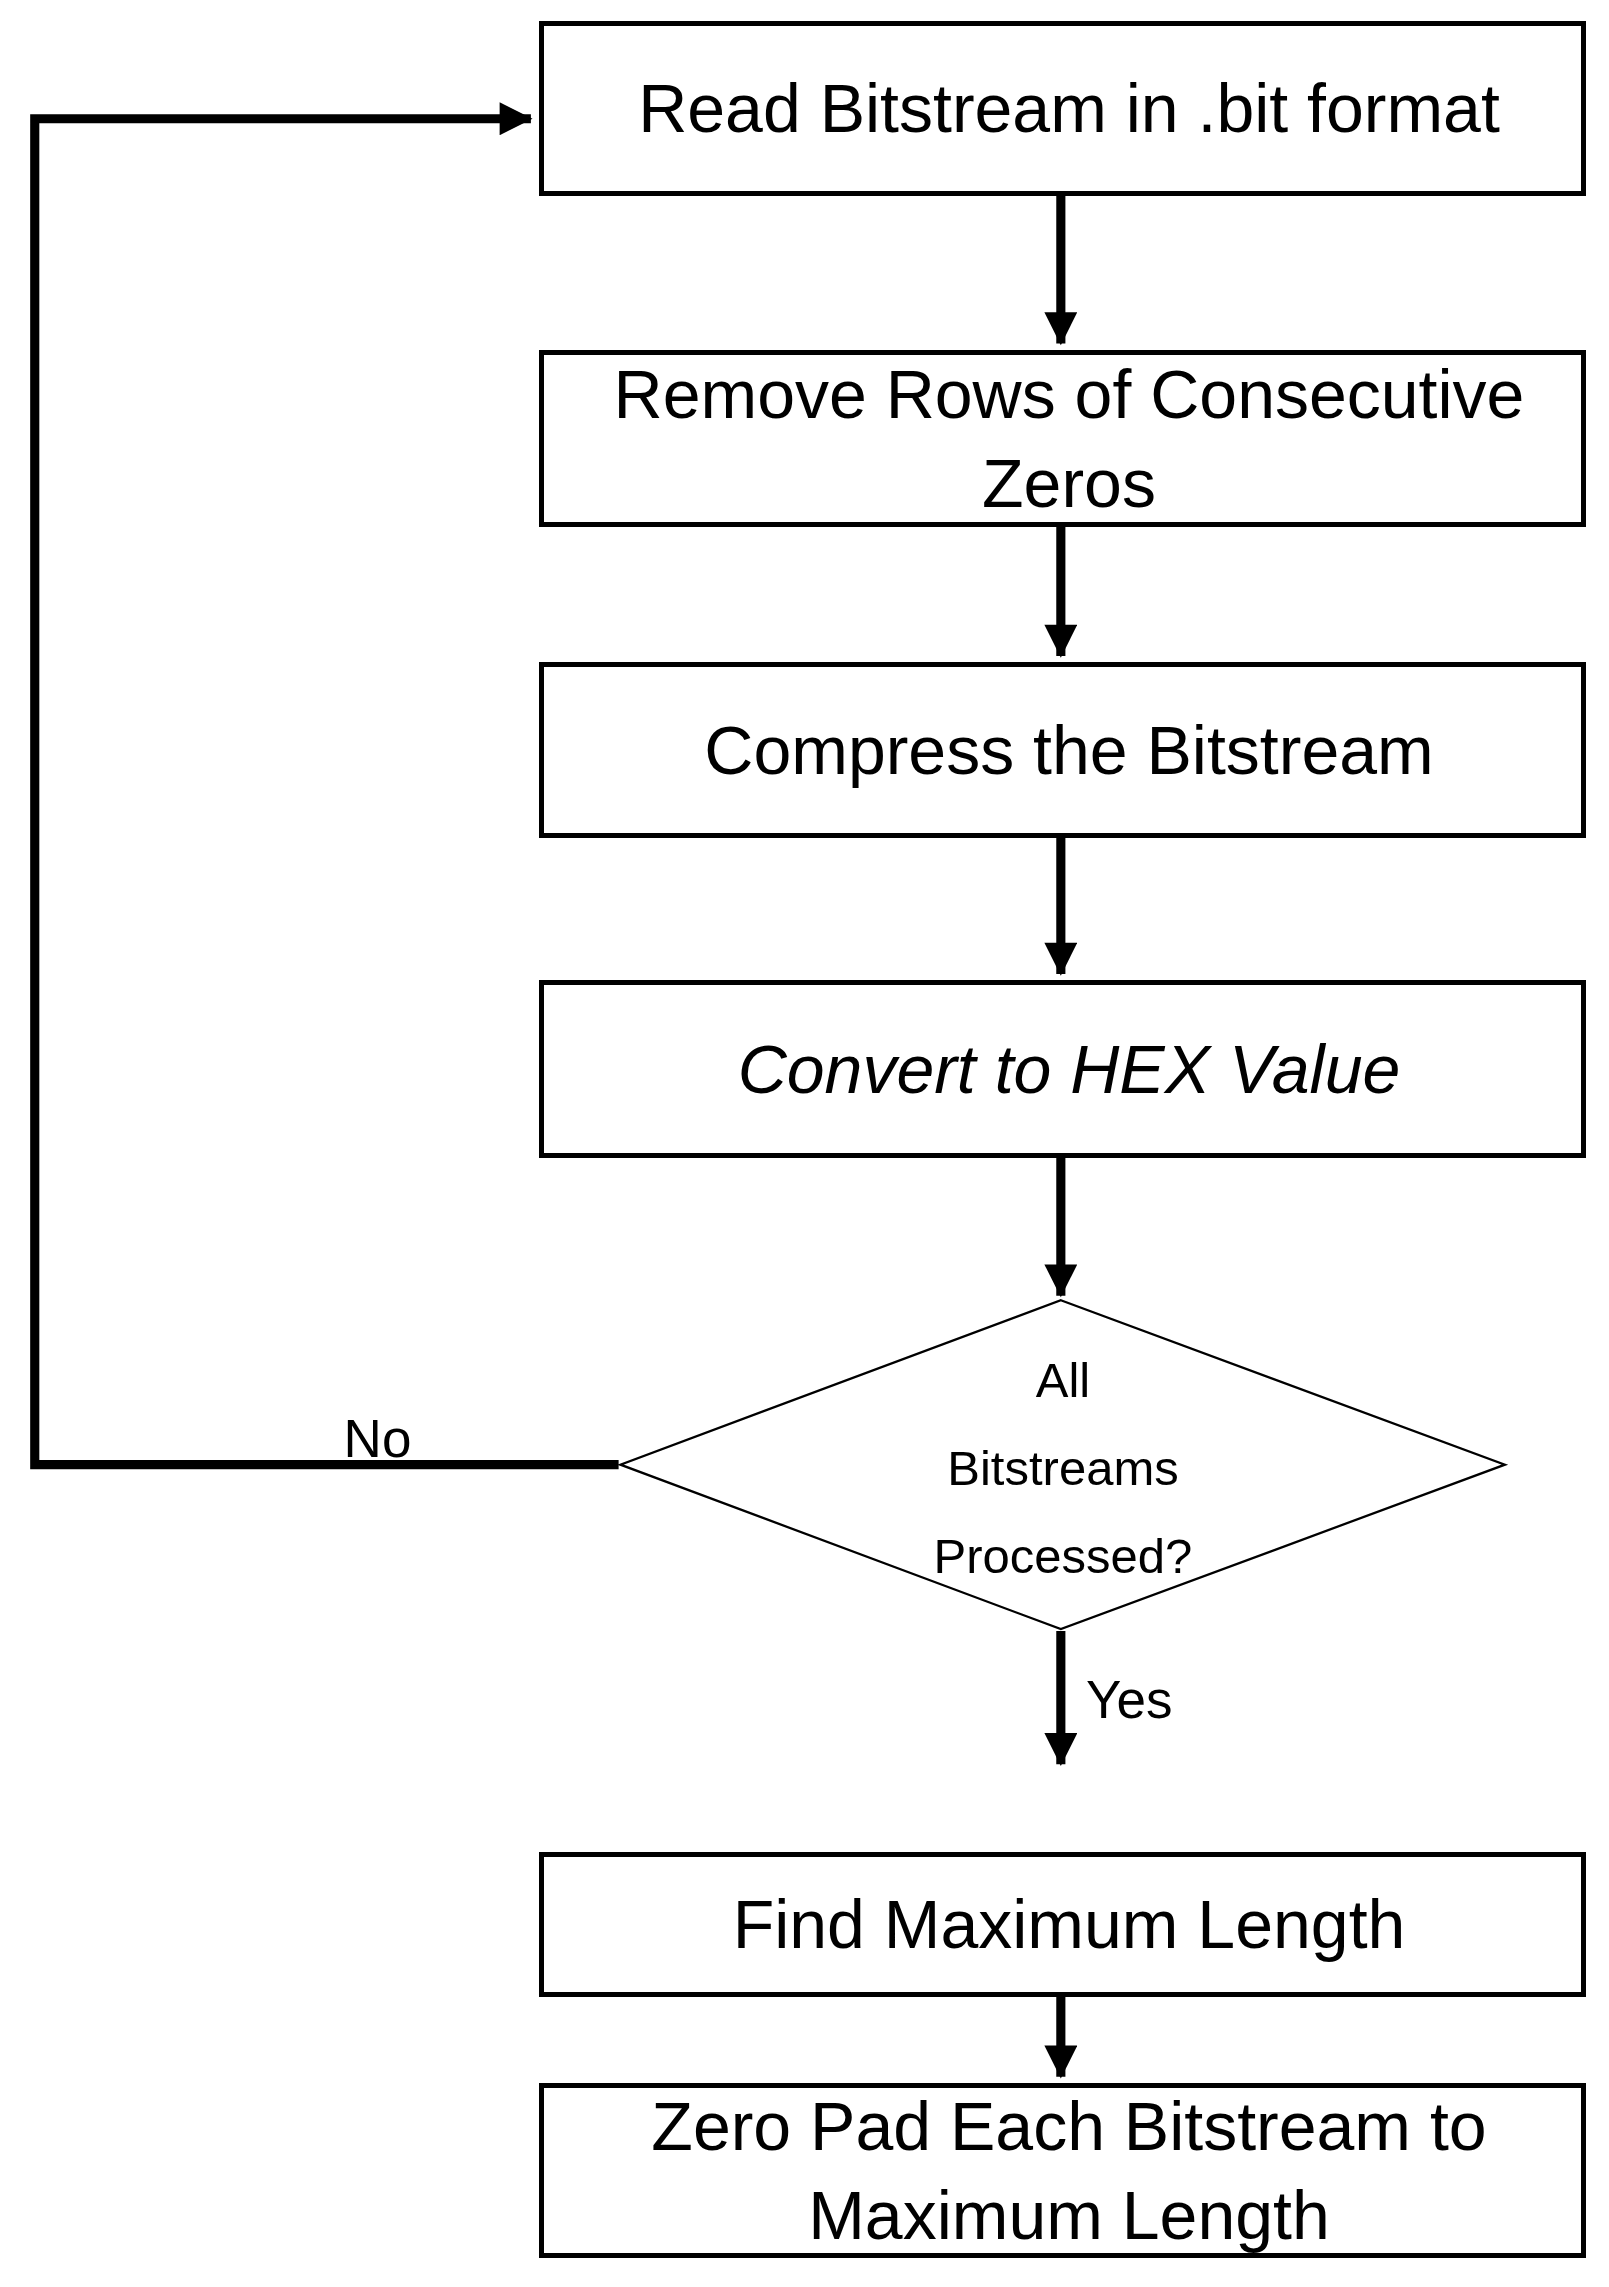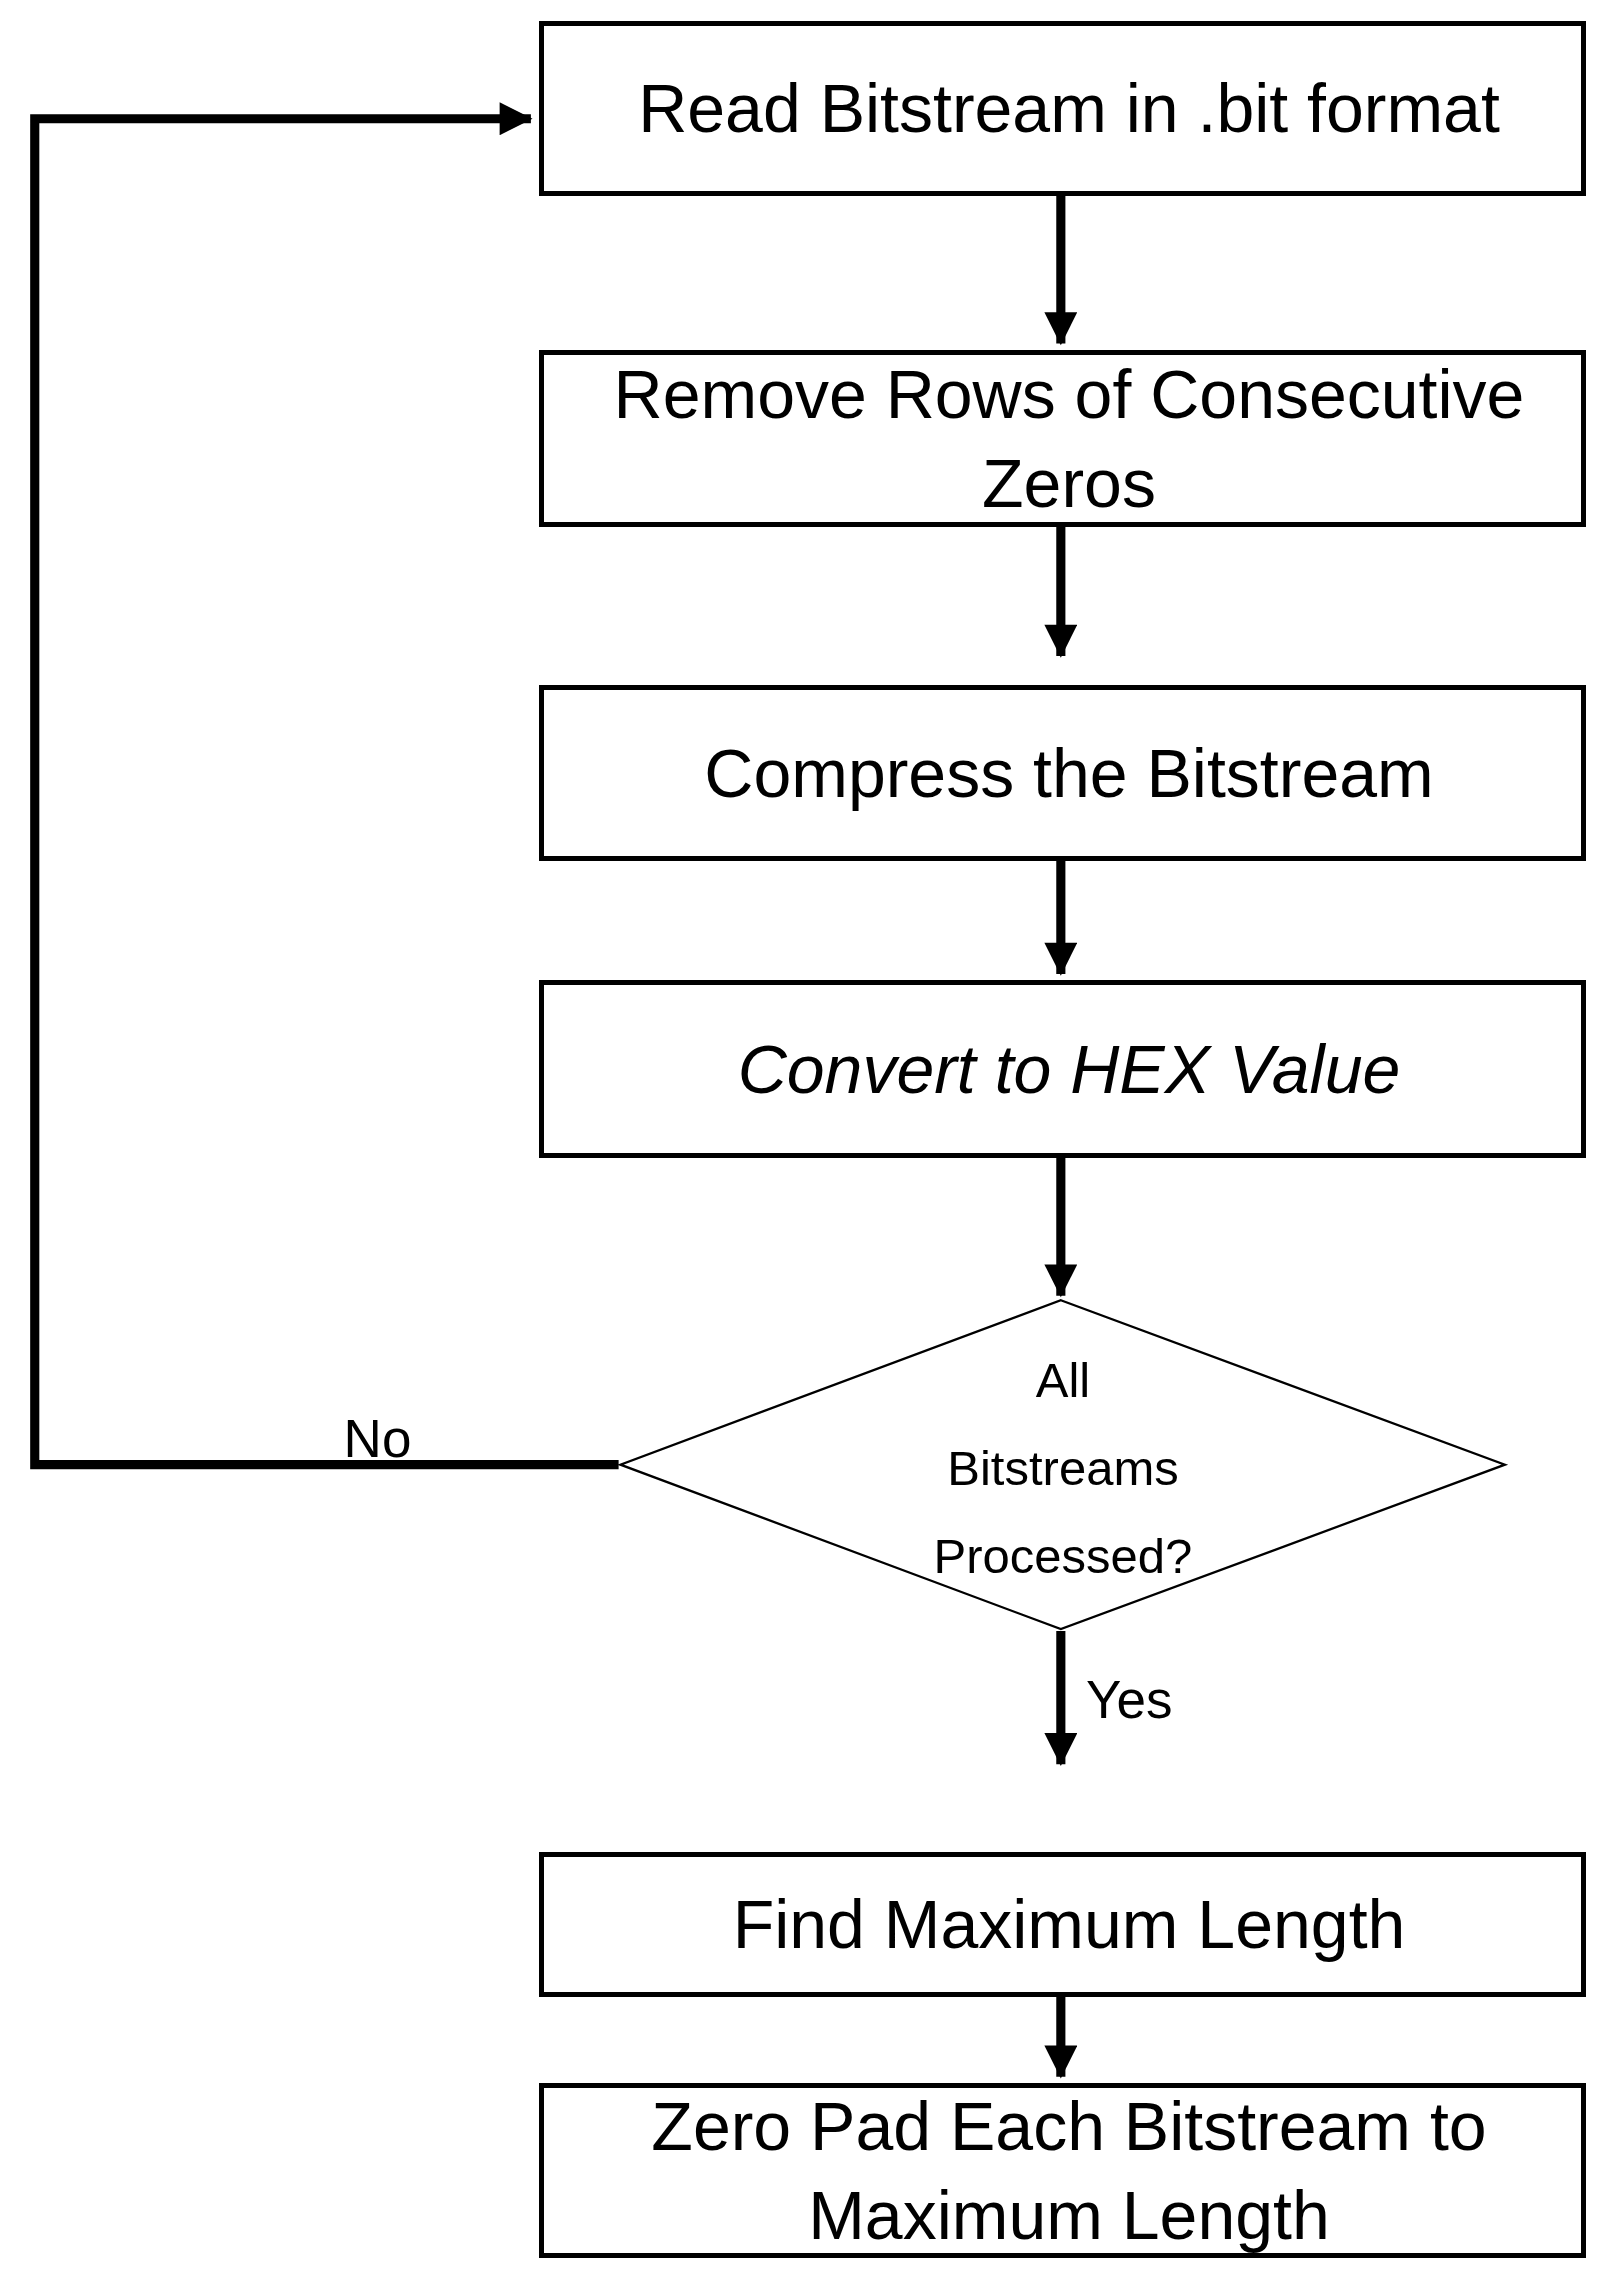--- a/index.html
+++ b/index.html
@@ -34,21 +34,21 @@
     align-items: center;
     justify-content: center;
     text-align: center;
     font-size: 68px;
     line-height: 1.3;
     white-space: pre-line;
     padding-left: 13px;
   }
   .node-1 { top: 21px;   height: 175px; }
   .node-2 { top: 350px;  height: 177px; }
-  .node-3 { top: 662px;  height: 176px; margin-top: 23px; }
+  .node-3 { top: 662px;  height: 176px; }
   .node-4 { top: 980px; height: 178px; font-style: italic; }
   .node-6 { top: 1852px; height: 145px; }
   .node-7 { top: 2083px; height: 175px; }
   .diamond-label {
     position: absolute;
     left: 743px;
     top: 1336px;
     width: 640px;
     text-align: center;
     font-size: 49px;

